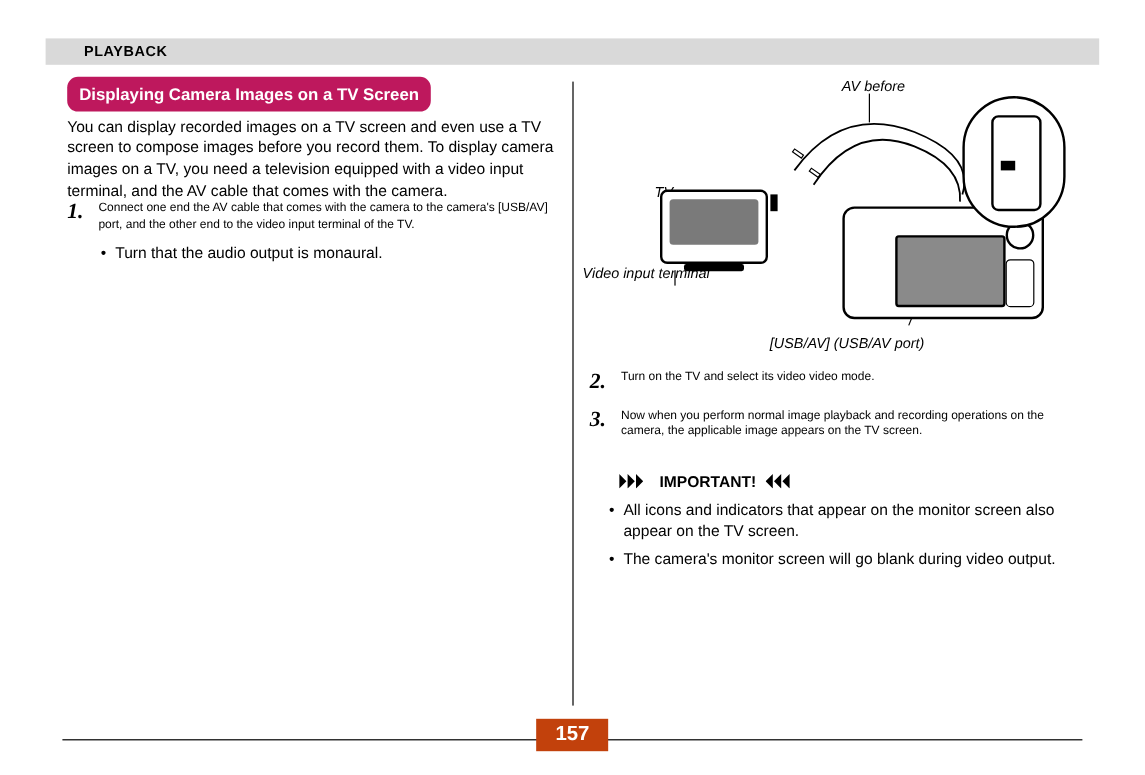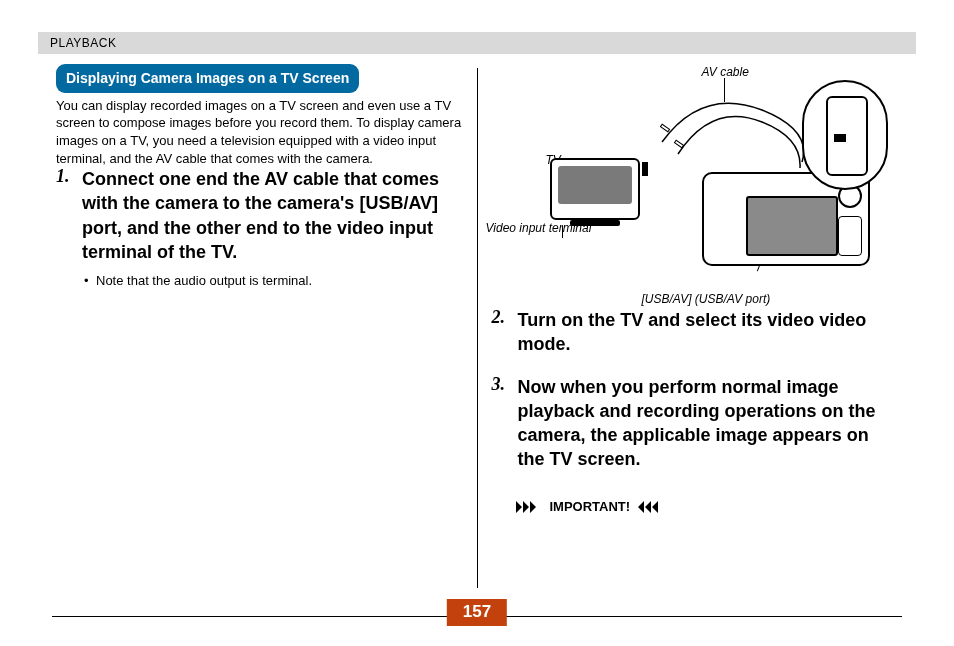--- a/index.html
+++ b/index.html
@@ -15,22 +15,22 @@
   }
   .header-bar {
     position: absolute;
     top: 32px;
     left: 38px;
     right: 38px;
     height: 22px;
     background: #d9d9d9;
     display: flex;
     align-items: center;
-    padding-left: 12px;
-    font-weight: normal;
+    padding-left: 32px;
+    font-weight: bold;
     font-size: 12px;
     letter-spacing: 0.5px;
   }
   .content {
     position: absolute;
     top: 64px;
     left: 52px;
     right: 52px;
     bottom: 62px;
     display: flex;
@@ -42,21 +42,21 @@
   .col-left { padding-right: 14px; }
   .col-right { padding-left: 14px; }
   .divider {
     width: 1px;
     background: #000;
     margin: 4px 0 0 0;
     height: 520px;
   }
   .section-title {
     display: inline-block;
-    background: #0369a1;
+    background: #be185d;
     color: #fff;
     font-weight: bold;
     font-size: 14px;
     padding: 5px 10px;
     border-radius: 9px;
     margin-bottom: 4px;
   }
   .intro {
     font-size: 13px;
     line-height: 1.35;
@@ -71,22 +71,22 @@
     font-size: 18px;
     width: 26px;
     flex-shrink: 0;
     font-family: Georgia, 'Times New Roman', serif;
     line-height: 1.1;
   }
   .step-body {
     flex: 1;
   }
   .step-text {
-    font-weight: bold;
-    font-size: 18px;
+    font-weight: normal;
+    font-size: 10px;
     line-height: 1.35;
     margin-bottom: 8px;
   }
   .sub-list {
     list-style: none;
     margin-left: 0;
   }
   .sub-list li {
     position: relative;
     padding-left: 14px;
@@ -104,21 +104,21 @@
     position: relative;
     height: 220px;
     margin-bottom: 24px;
     font-style: italic;
     font-size: 12px;
   }
   .diagram .label { position: absolute; white-space: nowrap; }
   .lbl-av { top: 0; left: 210px; }
   .lbl-tv { top: 88px; left: 54px; }
   .lbl-vit { top: 156px; left: -6px; }
-  .lbl-port { top: 227px; left: 150px; }
+  .lbl-port { top: 214px; left: 150px; }
   
   .tv-box {
     position: absolute;
     left: 58px; top: 94px;
     width: 90px; height: 62px;
     border: 2px solid #000;
     border-radius: 6px;
     background: #fff;
   }
   .tv-screen {
@@ -240,32 +240,32 @@
 
   <div class="col col-left">
     <div class="section-title">Displaying Camera Images on a TV Screen</div>
     <div class="intro">You can display recorded images on a TV screen and even use a TV screen to compose images before you record them. To display camera images on a TV, you need a television equipped with a video input terminal, and the AV cable that comes with the camera.</div>
 
     <div class="step">
       <div class="step-num">1.</div>
       <div class="step-body">
         <div class="step-text">Connect one end the AV cable that comes with the camera to the camera's [USB/AV] port, and the other end to the video input terminal of the TV.</div>
         <ul class="sub-list">
-          <li>Note that the audio output is terminal.</li>
+          <li>Turn that the audio output is monaural.</li>
         </ul>
       </div>
     </div>
   </div>
 
   <div class="divider"></div>
 
   <div class="col col-right">
 
     <div class="diagram">
-      <span class="label lbl-av">AV cable</span>
+      <span class="label lbl-av">AV before</span>
       <span class="label lbl-tv">TV</span>
       <span class="label lbl-vit">Video input terminal</span>
       <span class="label lbl-port">[USB/AV] (USB/AV port)</span>
 
       <div class="tv-box">
         <div class="tv-screen"></div>
       </div>
       <div class="tv-foot"></div>
       <div class="tv-conn"></div>
 
@@ -313,19 +313,21 @@
           </svg>
       </span>
       <span class="imp-text">IMPORTANT!</span>
       <span class="imp-icon">
         <svg width="26" height="12" viewBox="0 0 26 12">
             <path d="M6 0 L0 6 L6 12 Z M13 0 L7 6 L13 12 Z M20 0 L14 6 L20 12 Z" fill="#000"></path>
           </svg>
       </span>
     </div>
     <ul class="sub-list" style="margin-left:14px;">
+      <li>All icons and indicators that appear on the monitor screen also appear on the TV screen.</li>
+      <li>The camera's monitor screen will go blank during video output.</li>
     </ul>
 
   </div>
 </div>
 
 <div class="page-rule"></div>
 <div class="page-num-box">157</div>
 
 </body></html>

